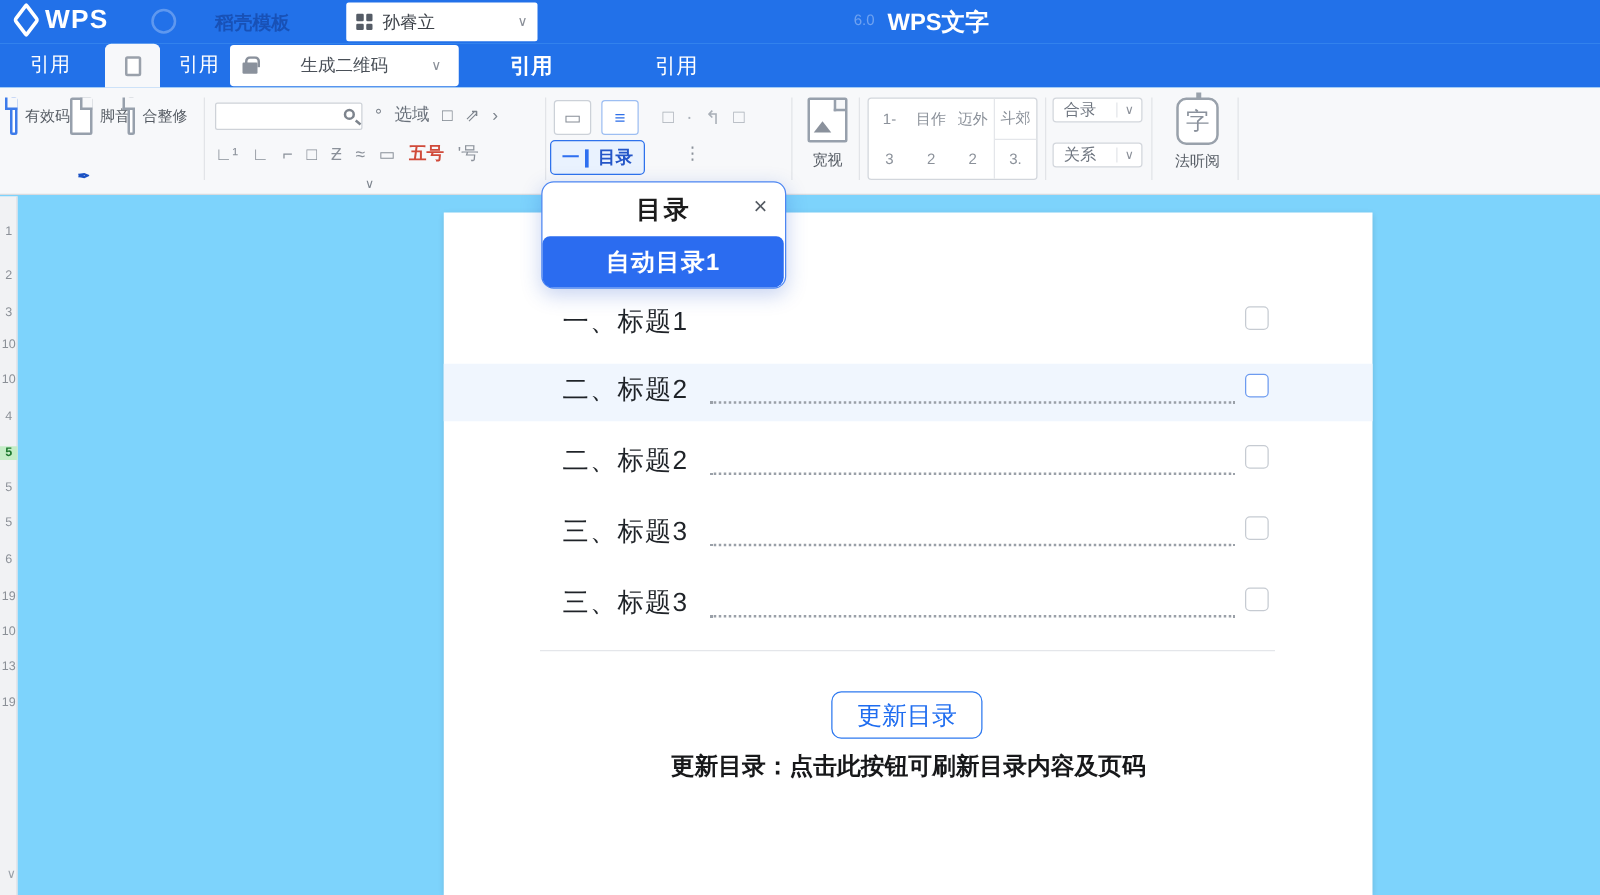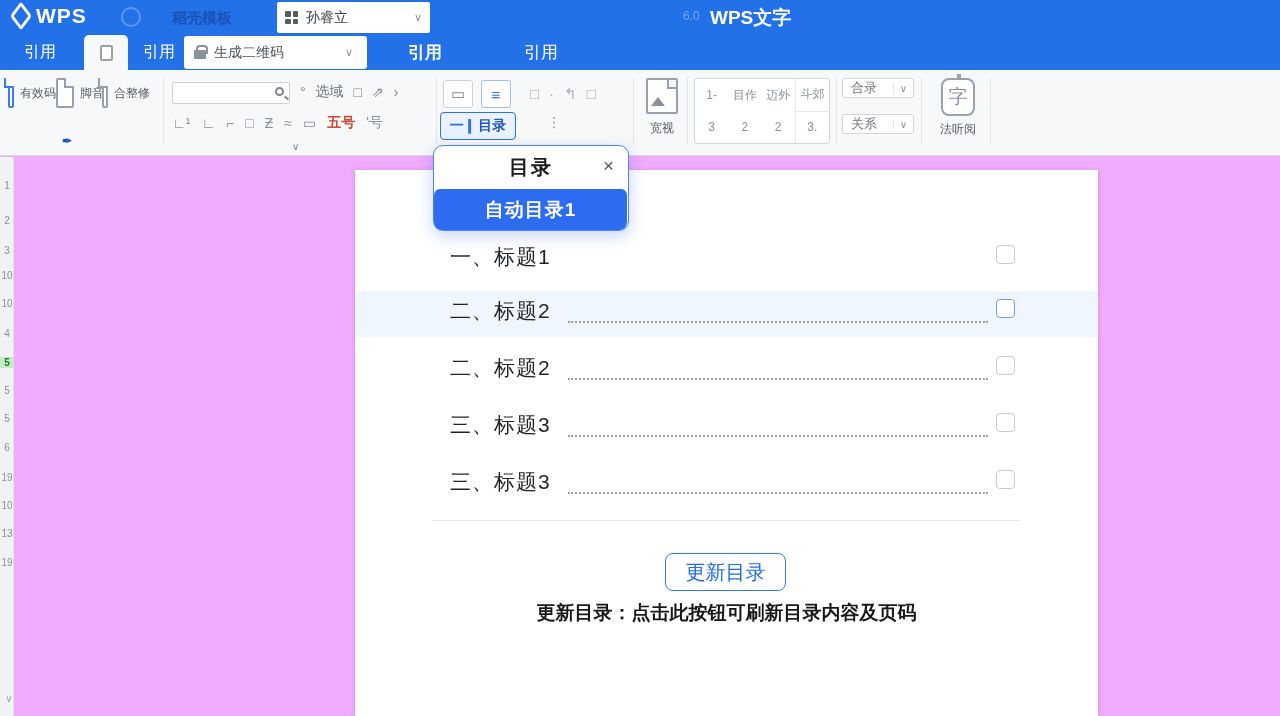--- a/index.html
+++ b/index.html
@@ -1,18 +1,18 @@
 <!DOCTYPE html>
 <html><head>
 <meta charset="utf-8">
 <style>
   * { margin:0; padding:0; box-sizing:border-box; }
   html,body { width:1280px; height:716px; }
   body { font-family:"Liberation Sans", sans-serif; }
-  #app { position:relative; width:1280px; height:716px; background:#f0abfc; overflow:hidden; }
+  #app { position:relative; width:1280px; height:716px; background:#7dd3fc; overflow:hidden; }
 
   
   .titlebar { position:absolute; left:0; top:0; width:1280px; height:35px; background:#2271e9; }
   .logo { position:absolute; left:12px; top:4px; display:flex; align-items:center; gap:6px; }
   .logo-mark { width:18px; height:18px; border:3px solid #fff; transform:rotate(45deg) skew(8deg,8deg); border-radius:3px; }
   .logo-text { color:#fff; font-size:21px; font-weight:bold; letter-spacing:1px; }
   .member-icon { position:absolute; left:121px; top:7px; width:20px; height:20px; border:2px solid rgba(255,255,255,.28); border-radius:50%; }
   .faint-label { position:absolute; left:172px; top:9px; font-size:15px; color:rgba(16,54,140,.55); font-weight:bold; }
   .user-dd { position:absolute; left:277px; top:2px; width:153px; height:31px; background:#fff; border-radius:2px; display:flex; align-items:center; padding:0 8px; gap:8px; }
   .grid-icon { width:13px; height:13px; display:grid; grid-template-columns:1fr 1fr; gap:2px; }
@@ -23,21 +23,21 @@
   .app-title-ghost { position:absolute; left:683px; top:9px; color:rgba(255,255,255,.35); font-size:12px; }
 
   
   .tabrow { position:absolute; left:0; top:35px; width:1280px; height:35px; background:#2271e9; }
   .tab { position:absolute; top:0; height:35px; color:#fff; font-size:16px; display:flex; align-items:center; justify-content:center; }
   .tab-doc { position:absolute; left:84px; top:0; width:44px; height:35px; background:#f7f8fa; border-radius:5px 5px 0 0; display:flex; align-items:center; justify-content:center; }
   .doc-icon { width:13px; height:16px; border:2px solid #9aa1ab; border-radius:2px; background:#fff; }
   .tab-dd { position:absolute; left:184px; top:1px; width:183px; height:33px; background:#fff; border-radius:3px; display:flex; align-items:center; padding:0 10px; gap:8px; }
   .lock-icon { width:12px; height:9px; background:#8a919c; border-radius:1px; position:relative; margin-top:4px; }
   .lock-icon:before { content:""; position:absolute; left:2px; top:-5px; width:8px; height:7px; border:2px solid #8a919c; border-bottom:none; border-radius:4px 4px 0 0; }
-  .tab-dd .txt { font-size:14px; color:#4a5058; flex:1; }
+  .tab-dd .txt { font-size:14px; color:#4a5058; flex:1;text-align:center; }
   .tab-dd .chev { font-size:11px; color:#8a8f98; margin-right:4px; }
 
   
   .ribbon { position:absolute; left:0; top:70px; width:1280px; height:86px; background:#f7f8fa; border-bottom:1px solid #d8dbe0; }
   .vsep { position:absolute; top:8px; width:1px; height:66px; background:#e2e4e8; }
   .big-btn { position:absolute; top:8px; width:48px; display:flex; flex-direction:row; align-items:center; gap:6px; }
   .page-ic { width:26px; height:30px; border:2px solid #97a0ac; border-radius:2px; background:#fff; position:relative; }
   .page-ic.blue { border-color:#3d7bea; }
   .page-ic:after { content:""; position:absolute; right:-2px; top:-2px; width:8px; height:8px; background:#f7f8fa; border-left:2px solid #97a0ac; border-bottom:2px solid #97a0ac; }
   .page-ic.blue:after { border-color:#3d7bea; }

